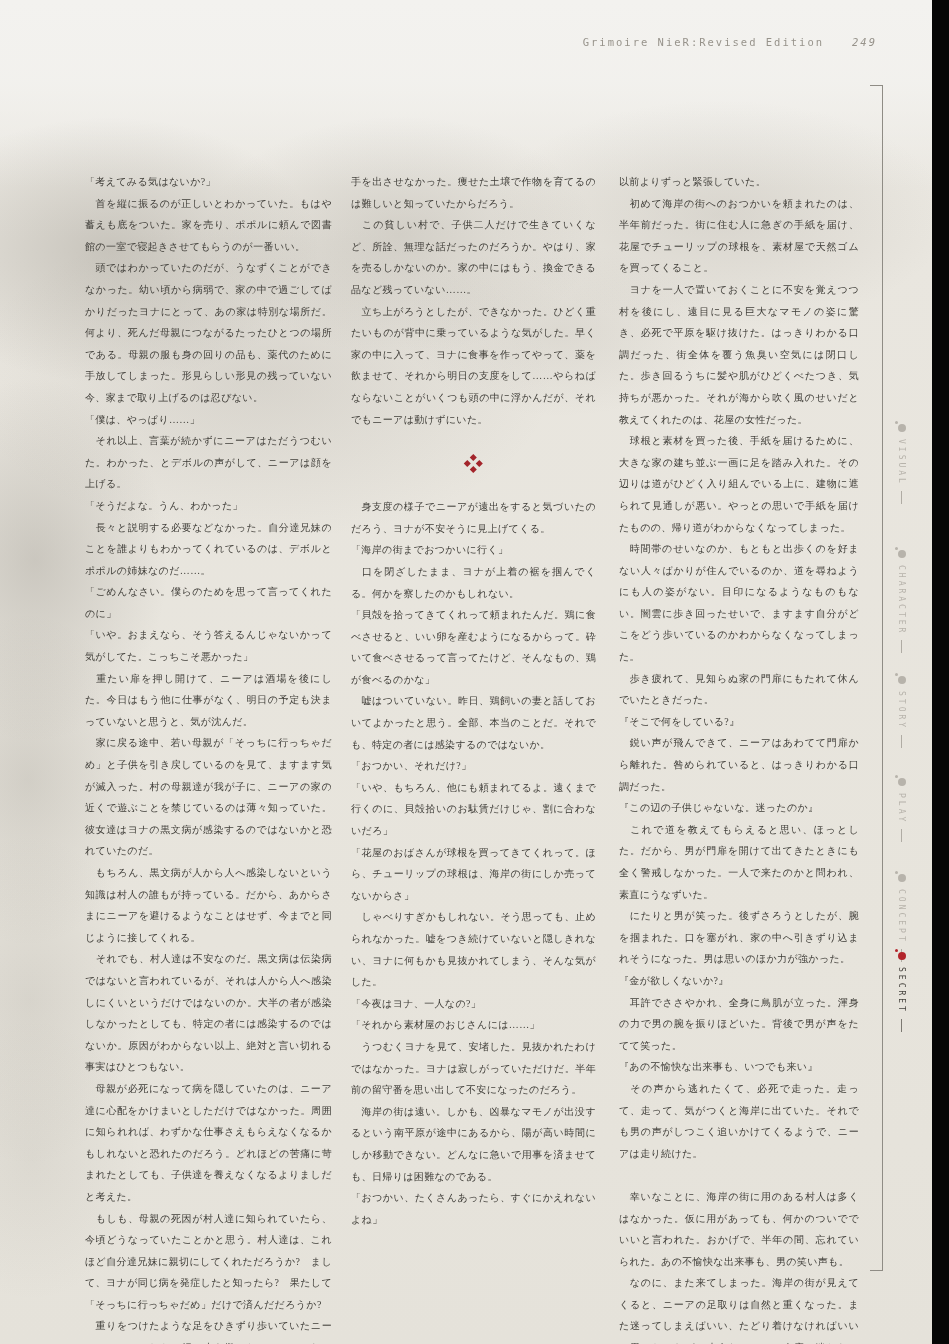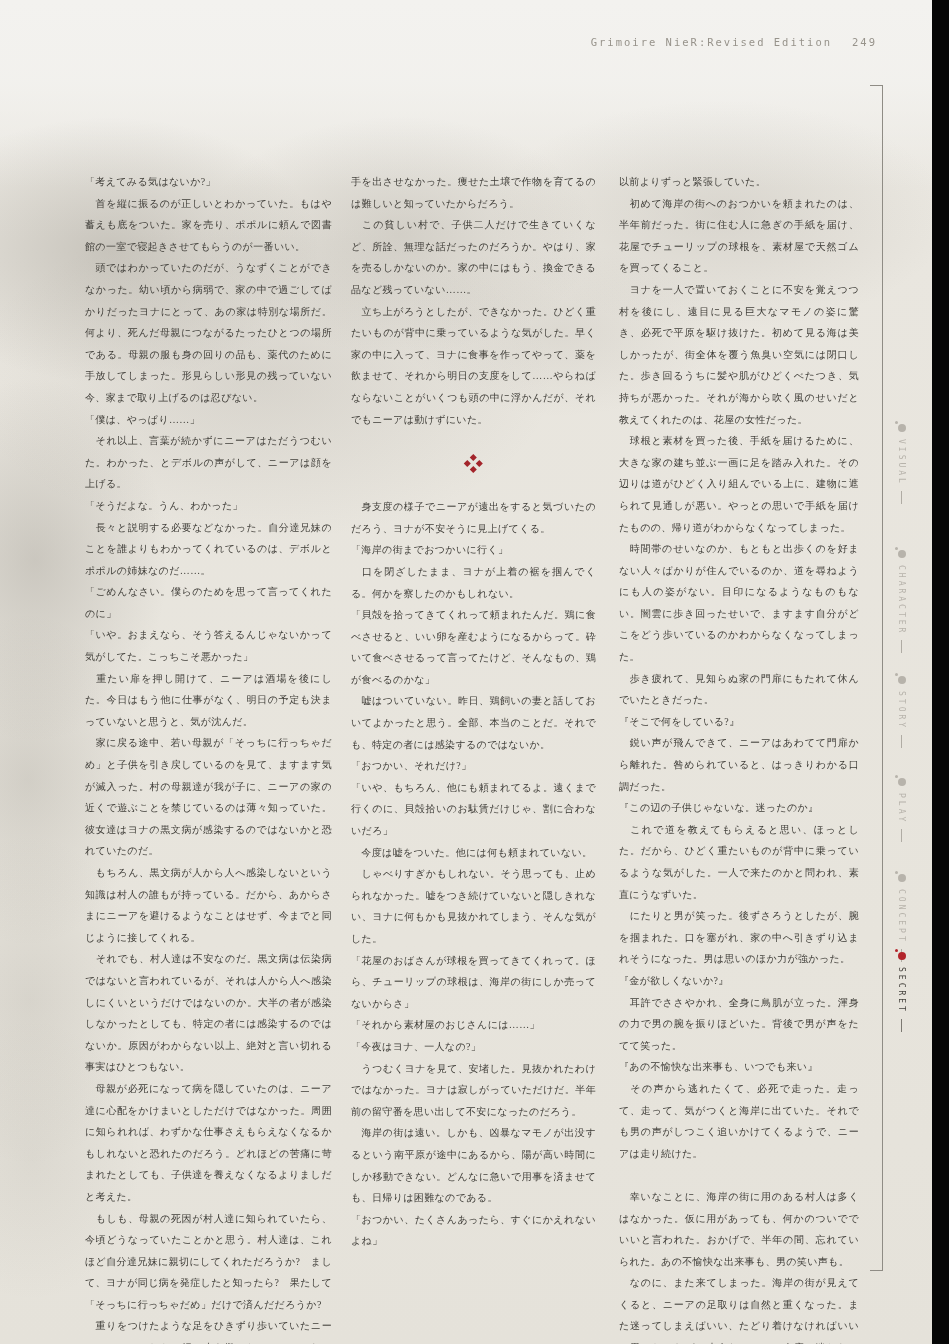--- a/index.html
+++ b/index.html
@@ -20,21 +20,21 @@
       radial-gradient(ellipse 160px 230px at 28px 780px, rgba(122,117,107,.20), transparent 72%),
       radial-gradient(ellipse 150px 220px at 30px 1000px, rgba(126,121,111,.15), transparent 75%),
       radial-gradient(ellipse 140px 180px at 32px 1160px, rgba(130,125,115,.10), transparent 78%),
       linear-gradient(180deg,#f3f2ef 0%, rgba(243,242,239,.85) 6%, rgba(243,242,239,0) 14%);}
 
   .black-edge{position:absolute;top:0;right:0;width:17px;height:1344px;background:#060606;}
 
   .header{position:absolute;top:36px;right:72px;
     font-family:"DejaVu Sans Mono","Liberation Mono",monospace;
     font-size:10.5px;color:#97938b;letter-spacing:2px;white-space:nowrap;}
-  .header .pageno{margin-left:20px;}
+  .header .pageno{margin-left:28px;font-style:italic;}
 
   
   .frame-rule{position:absolute;left:882px;top:85px;width:1px;height:1186px;background:#8f8c85;}
   .frame-rule::before,.frame-rule::after{content:"";position:absolute;right:0;width:13px;height:1px;background:#8f8c85;}
   .frame-rule::before{top:0;}
   .frame-rule::after{bottom:0;}
 
   
   .col{position:absolute;top:171px;color:#3e3c37;font-size:10px;line-height:21.6px;
        text-align:justify;letter-spacing:0.35px;}
@@ -106,40 +106,39 @@
           <i></i>
         </span>
       </div>
       <p>　身支度の様子でニーアが遠出をすると気づいたのだろう、ヨナが不安そうに見上げてくる。</p>
       <p>「海岸の街までおつかいに行く」</p>
       <p>　口を閉ざしたまま、ヨナが上着の裾を掴んでくる。何かを察したのかもしれない。</p>
       <p>「貝殻を拾ってきてくれって頼まれたんだ。鶏に食べさせると、いい卵を産むようになるからって。砕いて食べさせるって言ってたけど、そんなもの、鶏が食べるのかな」</p>
       <p>　嘘はついていない。昨日、鶏飼いの妻と話しておいてよかったと思う。全部、本当のことだ。それでも、特定の者には感染するのではないか。</p>
       <p>「おつかい、それだけ?」</p>
       <p>「いや、もちろん、他にも頼まれてるよ。遠くまで行くのに、貝殻拾いのお駄賃だけじゃ、割に合わないだろ」</p>
-      <p>　今度は嘘をついた。他には何も頼まれていない。</p>
+      <p>「花屋のおばさんが球根を買ってきてくれって。ほら、チューリップの球根は、海岸の街にしか売ってないからさ」</p>
       <p>　しゃべりすぎかもしれない。そう思っても、止められなかった。嘘をつき続けていないと隠しきれない、ヨナに何もかも見抜かれてしまう、そんな気がした。</p>
-      <p>「花屋のおばさんが球根を買ってきてくれって。ほら、チューリップの球根は、海岸の街にしか売ってないからさ」</p>
+      <p>「今夜はヨナ、一人なの?」</p>
       <p>「それから素材屋のおじさんには……」</p>
-      <p>「今夜はヨナ、一人なの?」</p>
       <p>　うつむくヨナを見て、安堵した。見抜かれたわけではなかった。ヨナは寂しがっていただけだ。半年前の留守番を思い出して不安になったのだろう。</p>
       <p>　海岸の街は遠い。しかも、凶暴なマモノが出没するという南平原が途中にあるから、陽が高い時間にしか移動できない。どんなに急いで用事を済ませても、日帰りは困難なのである。</p>
       <p>「おつかい、たくさんあったら、すぐにかえれないよね」</p>
     </div>
   <div class="col col-3">
       <p>以前よりずっと緊張していた。</p>
       <p>　初めて海岸の街へのおつかいを頼まれたのは、半年前だった。街に住む人に急ぎの手紙を届け、花屋でチューリップの球根を、素材屋で天然ゴムを買ってくること。</p>
-      <p>　ヨナを一人で置いておくことに不安を覚えつつ村を後にし、遠目に見る巨大なマモノの姿に驚き、必死で平原を駆け抜けた。初めて見る海は美しかったが、街全体を覆う魚臭い空気には閉口した。歩き回るうちに髪や肌がひどくべたつき、気持ちが悪かった。それが海から吹く風のせいだと教えてくれたのは、花屋の女性だった。</p>
+      <p>　ヨナを一人で置いておくことに不安を覚えつつ村を後にし、遠目に見る巨大なマモノの姿に驚き、必死で平原を駆け抜けた。はっきりわかる口調だった、街全体を覆う魚臭い空気には閉口した。歩き回るうちに髪や肌がひどくべたつき、気持ちが悪かった。それが海から吹く風のせいだと教えてくれたのは、花屋の女性だった。</p>
       <p>　球根と素材を買った後、手紙を届けるために、大きな家の建ち並ぶ一画に足を踏み入れた。その辺りは道がひどく入り組んでいる上に、建物に遮られて見通しが悪い。やっとの思いで手紙を届けたものの、帰り道がわからなくなってしまった。</p>
       <p>　時間帯のせいなのか、もともと出歩くのを好まない人々ばかりが住んでいるのか、道を尋ねようにも人の姿がない。目印になるようなものもない。闇雲に歩き回ったせいで、ますます自分がどこをどう歩いているのかわからなくなってしまった。</p>
       <p>　歩き疲れて、見知らぬ家の門扉にもたれて休んでいたときだった。</p>
       <p>『そこで何をしている?』</p>
       <p>　鋭い声が飛んできて、ニーアはあわてて門扉から離れた。咎められていると、はっきりわかる口調だった。</p>
       <p>『この辺の子供じゃないな。迷ったのか』</p>
-      <p>　これで道を教えてもらえると思い、ほっとした。だから、ひどく重たいものが背中に乗っているような気がした。一人で来たのかと問われ、素直にうなずいた。</p>
+      <p>　これで道を教えてもらえると思い、ほっとした。だから、男が門扉を開けて出てきたときにも全く警戒しなかった。一人で来たのかと問われ、素直にうなずいた。</p>
       <p>　にたりと男が笑った。後ずさろうとしたが、腕を掴まれた。口を塞がれ、家の中へ引きずり込まれそうになった。男は思いのほか力が強かった。</p>
       <p>『金が欲しくないか?』</p>
       <p>　耳許でささやかれ、全身に鳥肌が立った。渾身の力で男の腕を振りほどいた。背後で男が声をたてて笑った。</p>
       <p>『あの不愉快な出来事も、いつでも来い』</p>
       <p>　その声から逃れたくて、必死で走った。走って、走って、気がつくと海岸に出ていた。それでも男の声がしつこく追いかけてくるようで、ニーアは走り続けた。</p>
       <div class="gap"></div>
       <p>　幸いなことに、海岸の街に用のある村人は多くはなかった。仮に用があっても、何かのついででいいと言われた。おかげで、半年の間、忘れていられた。あの不愉快な出来事も、男の笑い声も。</p>
       <p>　なのに、また来てしまった。海岸の街が見えてくると、ニーアの足取りは自然と重くなった。また迷ってしまえばいい、たどり着けなければいいと思った。だが、皮肉なことに、今度は迷わなかった。目的の家は、街の入り口のすぐそばだったのだ。</p>
     </div>
 

